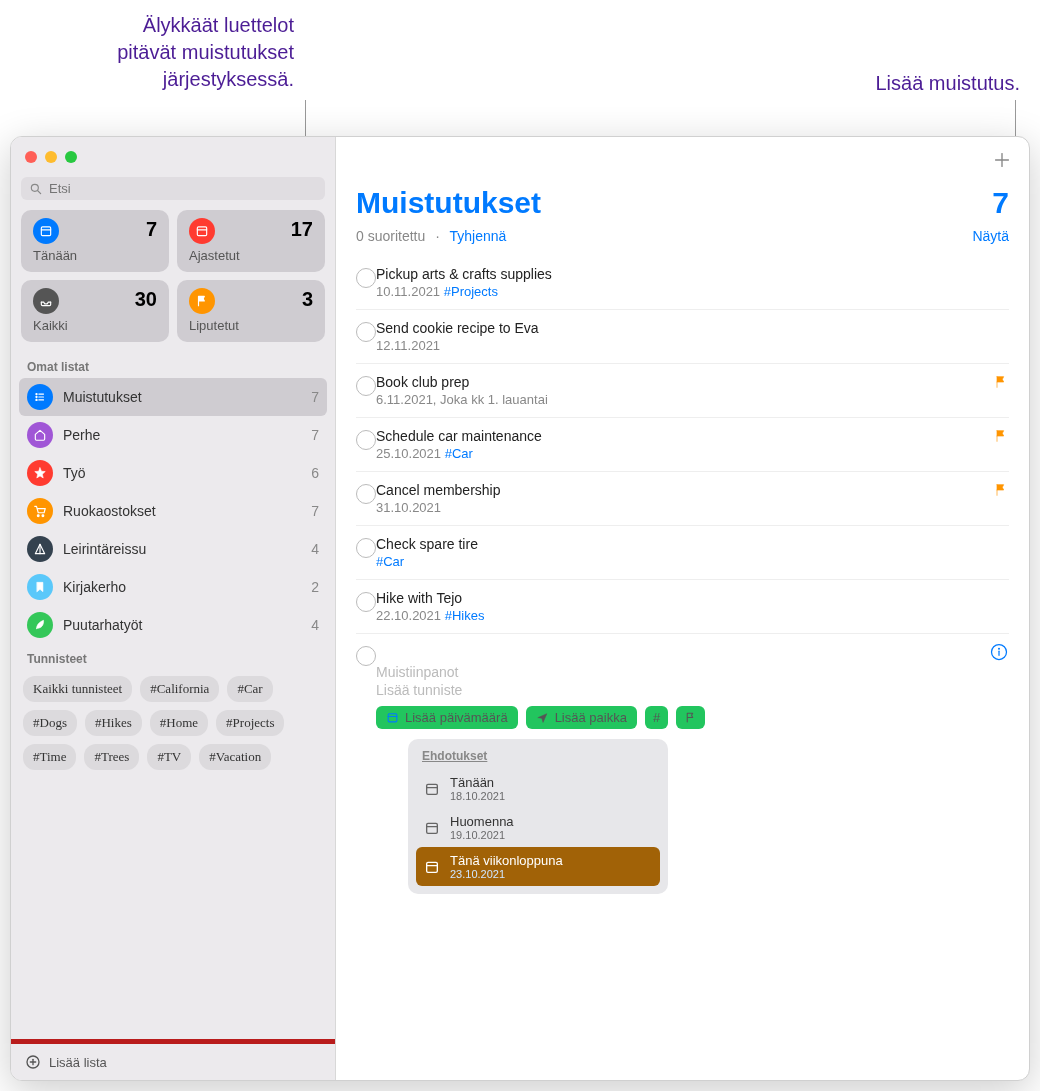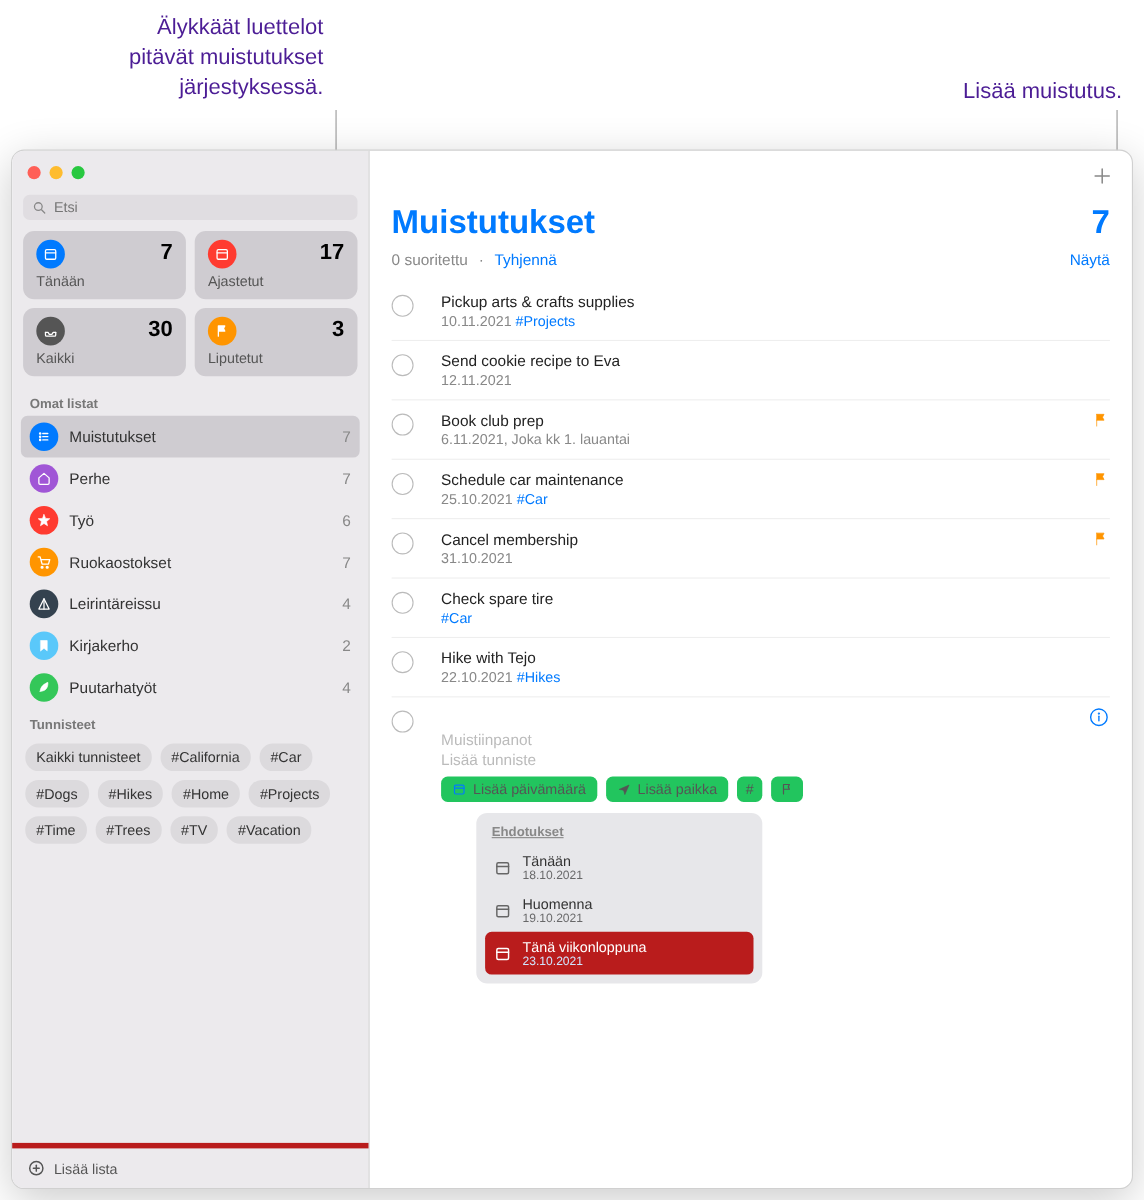--- a/index.html
+++ b/index.html
@@ -28,61 +28,61 @@
 
 .section-head { font-size: 12px; font-weight: 600; color: #777; padding: 8px 16px 4px; }
 
 .lists { padding: 0 8px; }
 .list-row { display: flex; align-items: center; padding: 6px 8px; border-radius: 6px; gap: 10px; }
 .list-row.selected { background: #cfccd1; }
 .list-row .lic { width: 26px; height: 26px; border-radius: 50%; display: flex; align-items: center; justify-content: center; color: #fff; font-size: 14px; }
 .list-row .lname { flex: 1; font-size: 14px; color: #333; }
 .list-row .lcount { color: #888; font-size: 14px; }
 
-.tags-wrap { padding: 6px 12px; display: flex; flex-wrap: wrap; gap: 8px; }
+.tags-wrap { padding: 6px 12px; display: flex; flex-wrap: wrap; gap: 8px; font-family: Liberation Serif, serif; }
 .tag-chip { background: #dcdadd; border-radius: 12px; padding: 5px 10px; font-size: 13px; color: #333; }
 
 .sidebar-footer { margin-top: auto; padding: 10px 14px; display: flex; align-items: center; gap: 8px; color: #555; border-top: 5px solid #b91c1c; }
 .sidebar-footer svg { width: 16px; height: 16px; stroke: #555; fill: none; stroke-width: 2; }
 
 .main { flex: 1; display: flex; flex-direction: column; position: relative; }
 .main-top { display: flex; justify-content: flex-end; padding: 12px 16px 0; }
 .main-top svg { width: 22px; height: 22px; stroke: #888; fill: none; stroke-width: 1.5; }
 
 .title-row { display: flex; justify-content: space-between; align-items: baseline; padding: 12px 20px 4px; }
 .title-row h1 { font-size: 30px; font-weight: 700; color: #007aff; }
 .title-row .big-count { font-size: 30px; font-weight: 700; color: #007aff; }
 
 .sub-row { display: flex; justify-content: space-between; padding: 4px 20px 12px; font-size: 14px; }
 .sub-row .left { color: #888; } .sub-row .left .link { color: #007aff; }
 .sub-row .right { color: #007aff; }
 
 .reminders { padding: 0 20px; }
-.reminder { display: flex; gap: 25px; padding: 10px 0; border-bottom: 1px solid #eee; position: relative; }
+.reminder { display: flex; gap: 0; padding: 10px 0; border-bottom: 1px solid #eee; position: relative; }
 .reminder .circle { width: 20px; height: 20px; border: 1.5px solid #bbb; border-radius: 50%; margin-top: 2px; flex-shrink: 0; }
 .reminder .body { flex: 1; }
 .reminder .title { font-size: 14px; color: #222; }
 .reminder .meta { font-size: 13px; color: #888; margin-top: 2px; }
 .reminder .meta .tag { color: #007aff; }
 .reminder .flag { color: #ff9500; font-size: 16px; position: absolute; right: 0; top: 10px; }
 .reminder .info { position: absolute; right: 0; top: 8px; }
 .reminder .info svg { width: 20px; height: 20px; stroke: #007aff; fill: none; stroke-width: 1.5; }
 
 .new-reminder .title-input { color: #333; }
 .new-reminder .notes { color: #bbb; font-size: 14px; margin-top: 4px; }
 .new-reminder .addtag { color: #bbb; font-size: 14px; margin-top: 2px; }
 .option-row { display: flex; gap: 8px; margin-top: 8px; }
 .opt { background: #22c55e; border-radius: 6px; padding: 4px 10px; font-size: 13px; color: #555; display: flex; align-items: center; gap: 6px; }
 .opt svg { width: 13px; height: 13px; }
 .opt-sm { padding: 4px 8px; }
 
 .suggestions { margin: 10px 0 0 32px; background: #e7e7ea; border-radius: 10px; width: 260px; padding: 8px; }
 .suggestions .head { font-size: 12px; font-weight: 600; color: #888; padding: 2px 6px 6px; text-decoration: underline; }
 .sugg-item { display: flex; align-items: center; gap: 10px; padding: 6px 8px; border-radius: 6px; }
-.sugg-item.selected { background: #b91c1c; color: #fff; }
+.sugg-item.selected { background: #a16207; color: #fff; }
 .sugg-item .sic { width: 16px; height: 16px; }
 .sugg-item .sic svg { width: 16px; height: 16px; }
 .sugg-item .stitle { font-size: 13px; font-weight: 500; }
 .sugg-item .sdate { font-size: 11px; opacity: 0.7; }
 .sugg-item.selected .sdate { color: #d0e6ff; opacity: 1; }
 .sugg-item:not(.selected) .sic svg { stroke: #666; fill: none; }
 .sugg-item.selected .sic svg { stroke: #fff; fill: none; }
 
 svg { stroke-linecap: round; stroke-linejoin: round; }
 </style>

